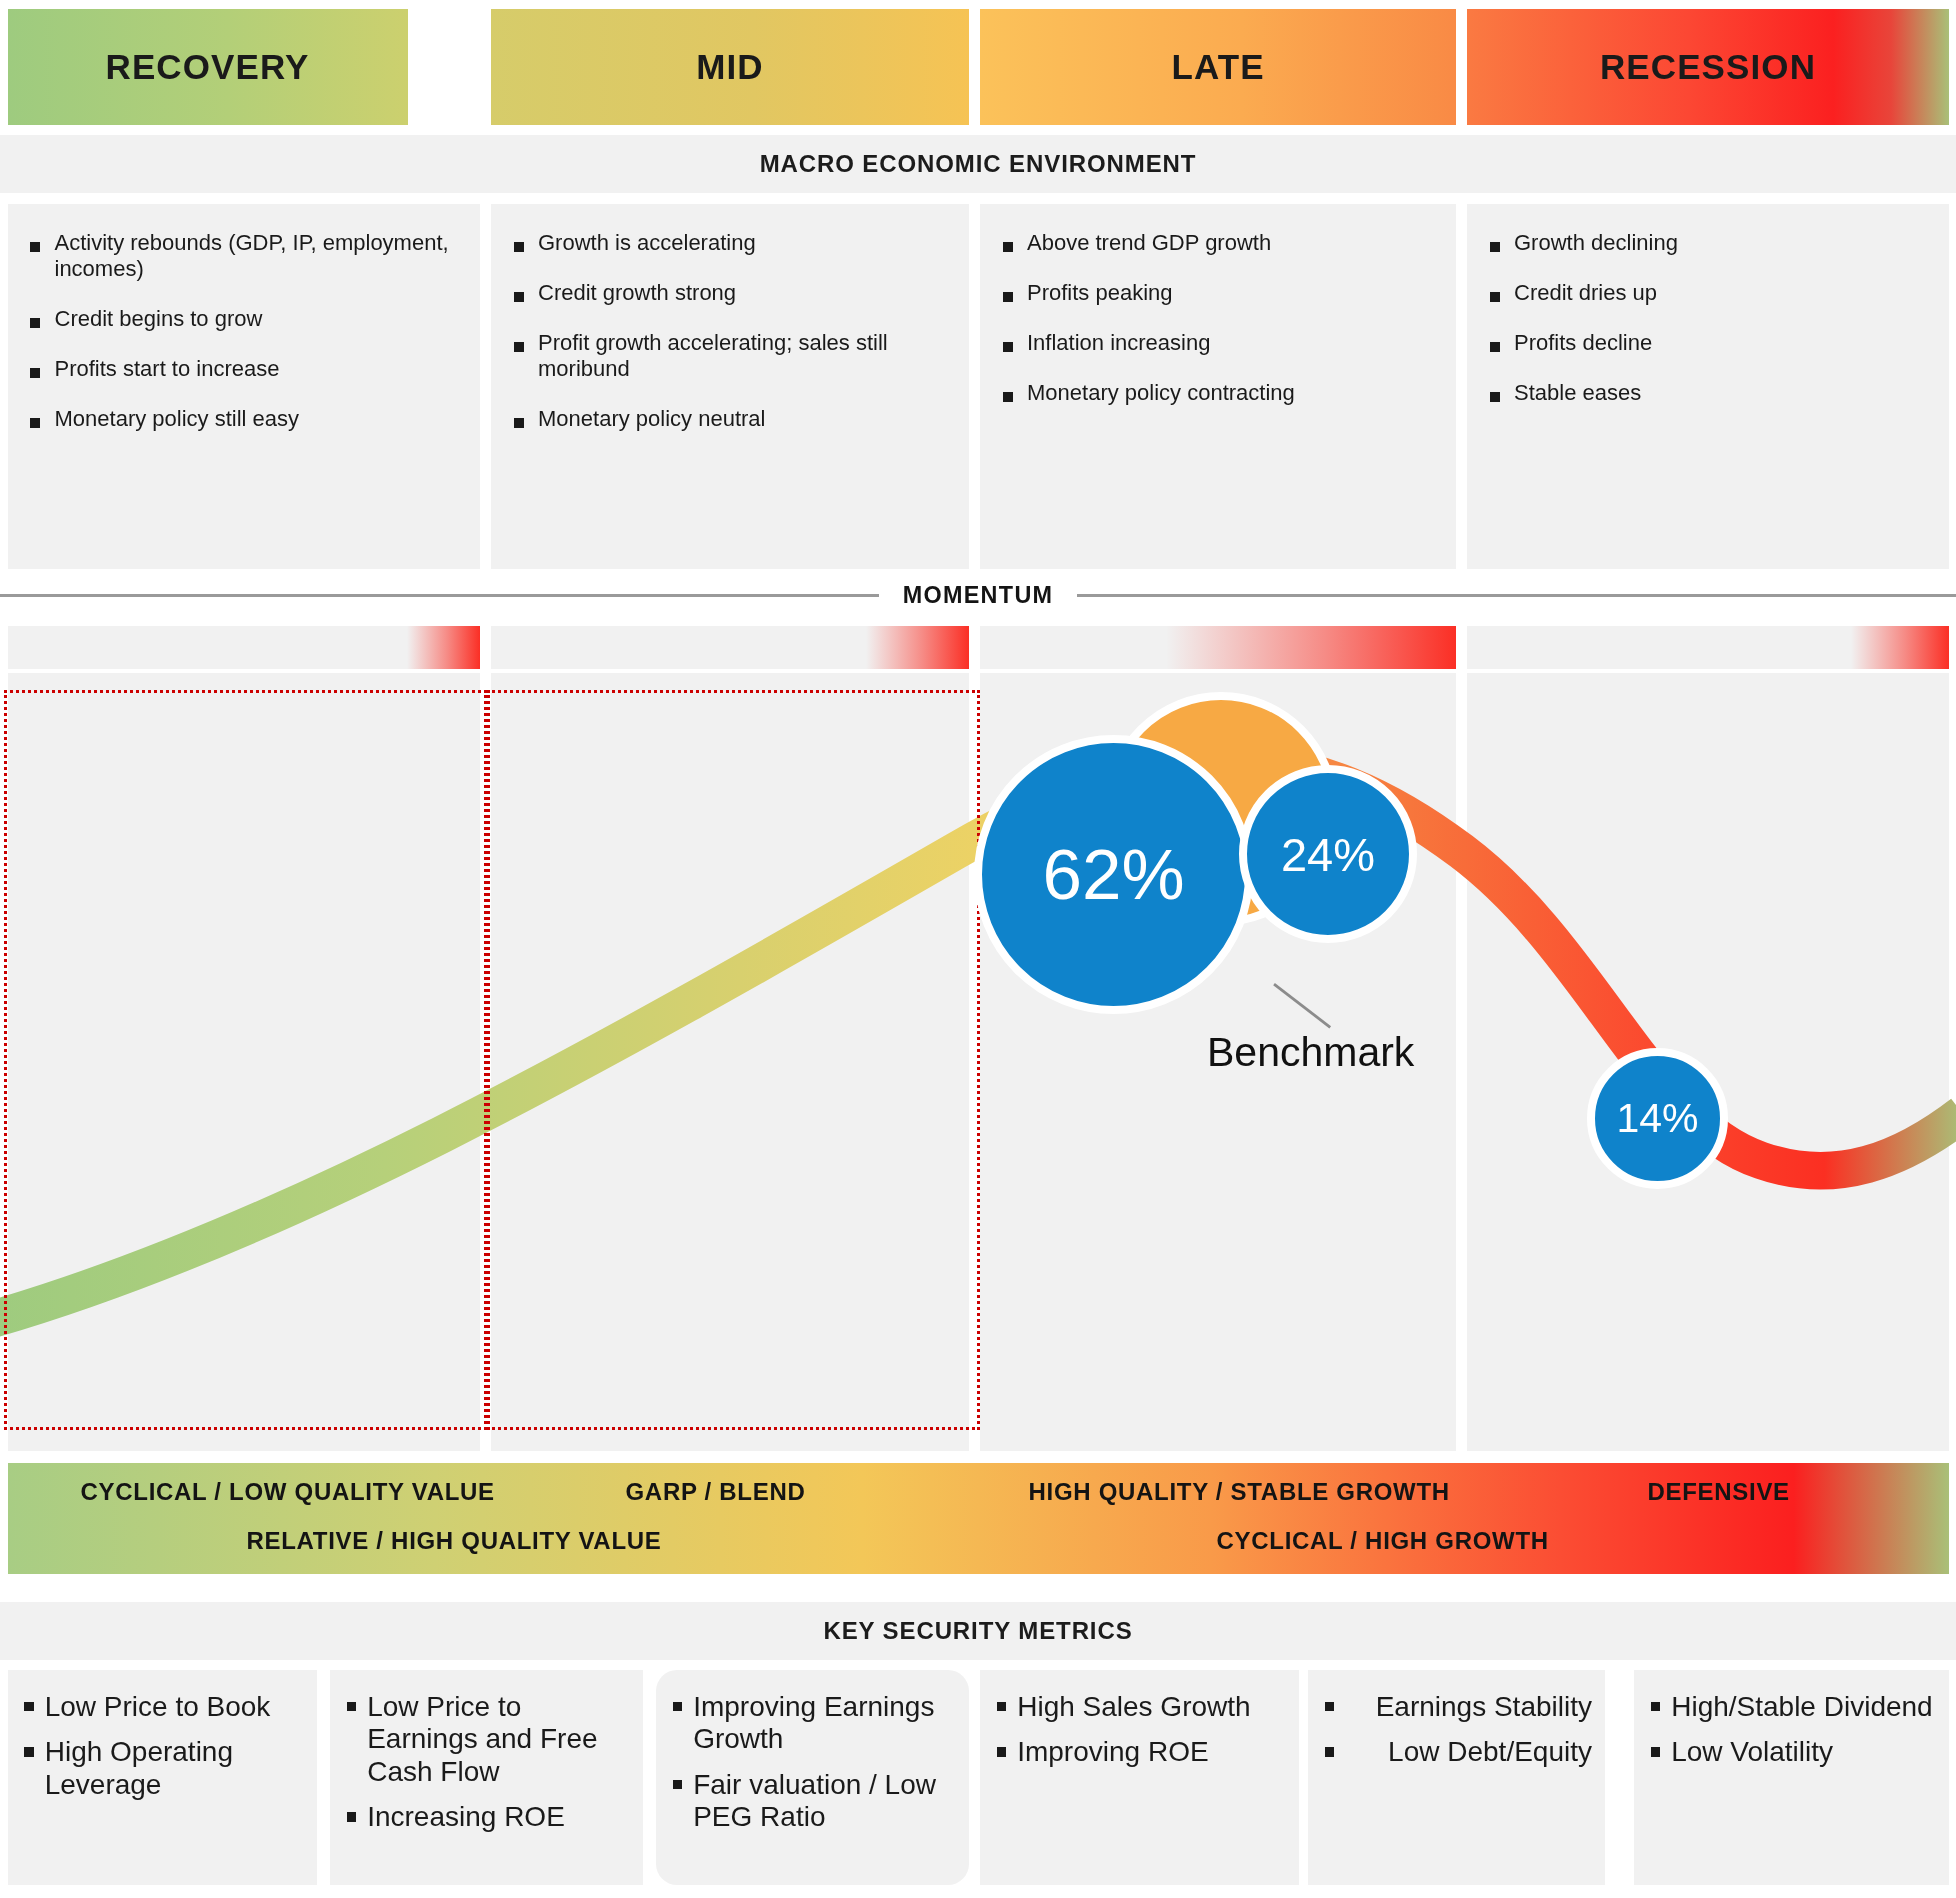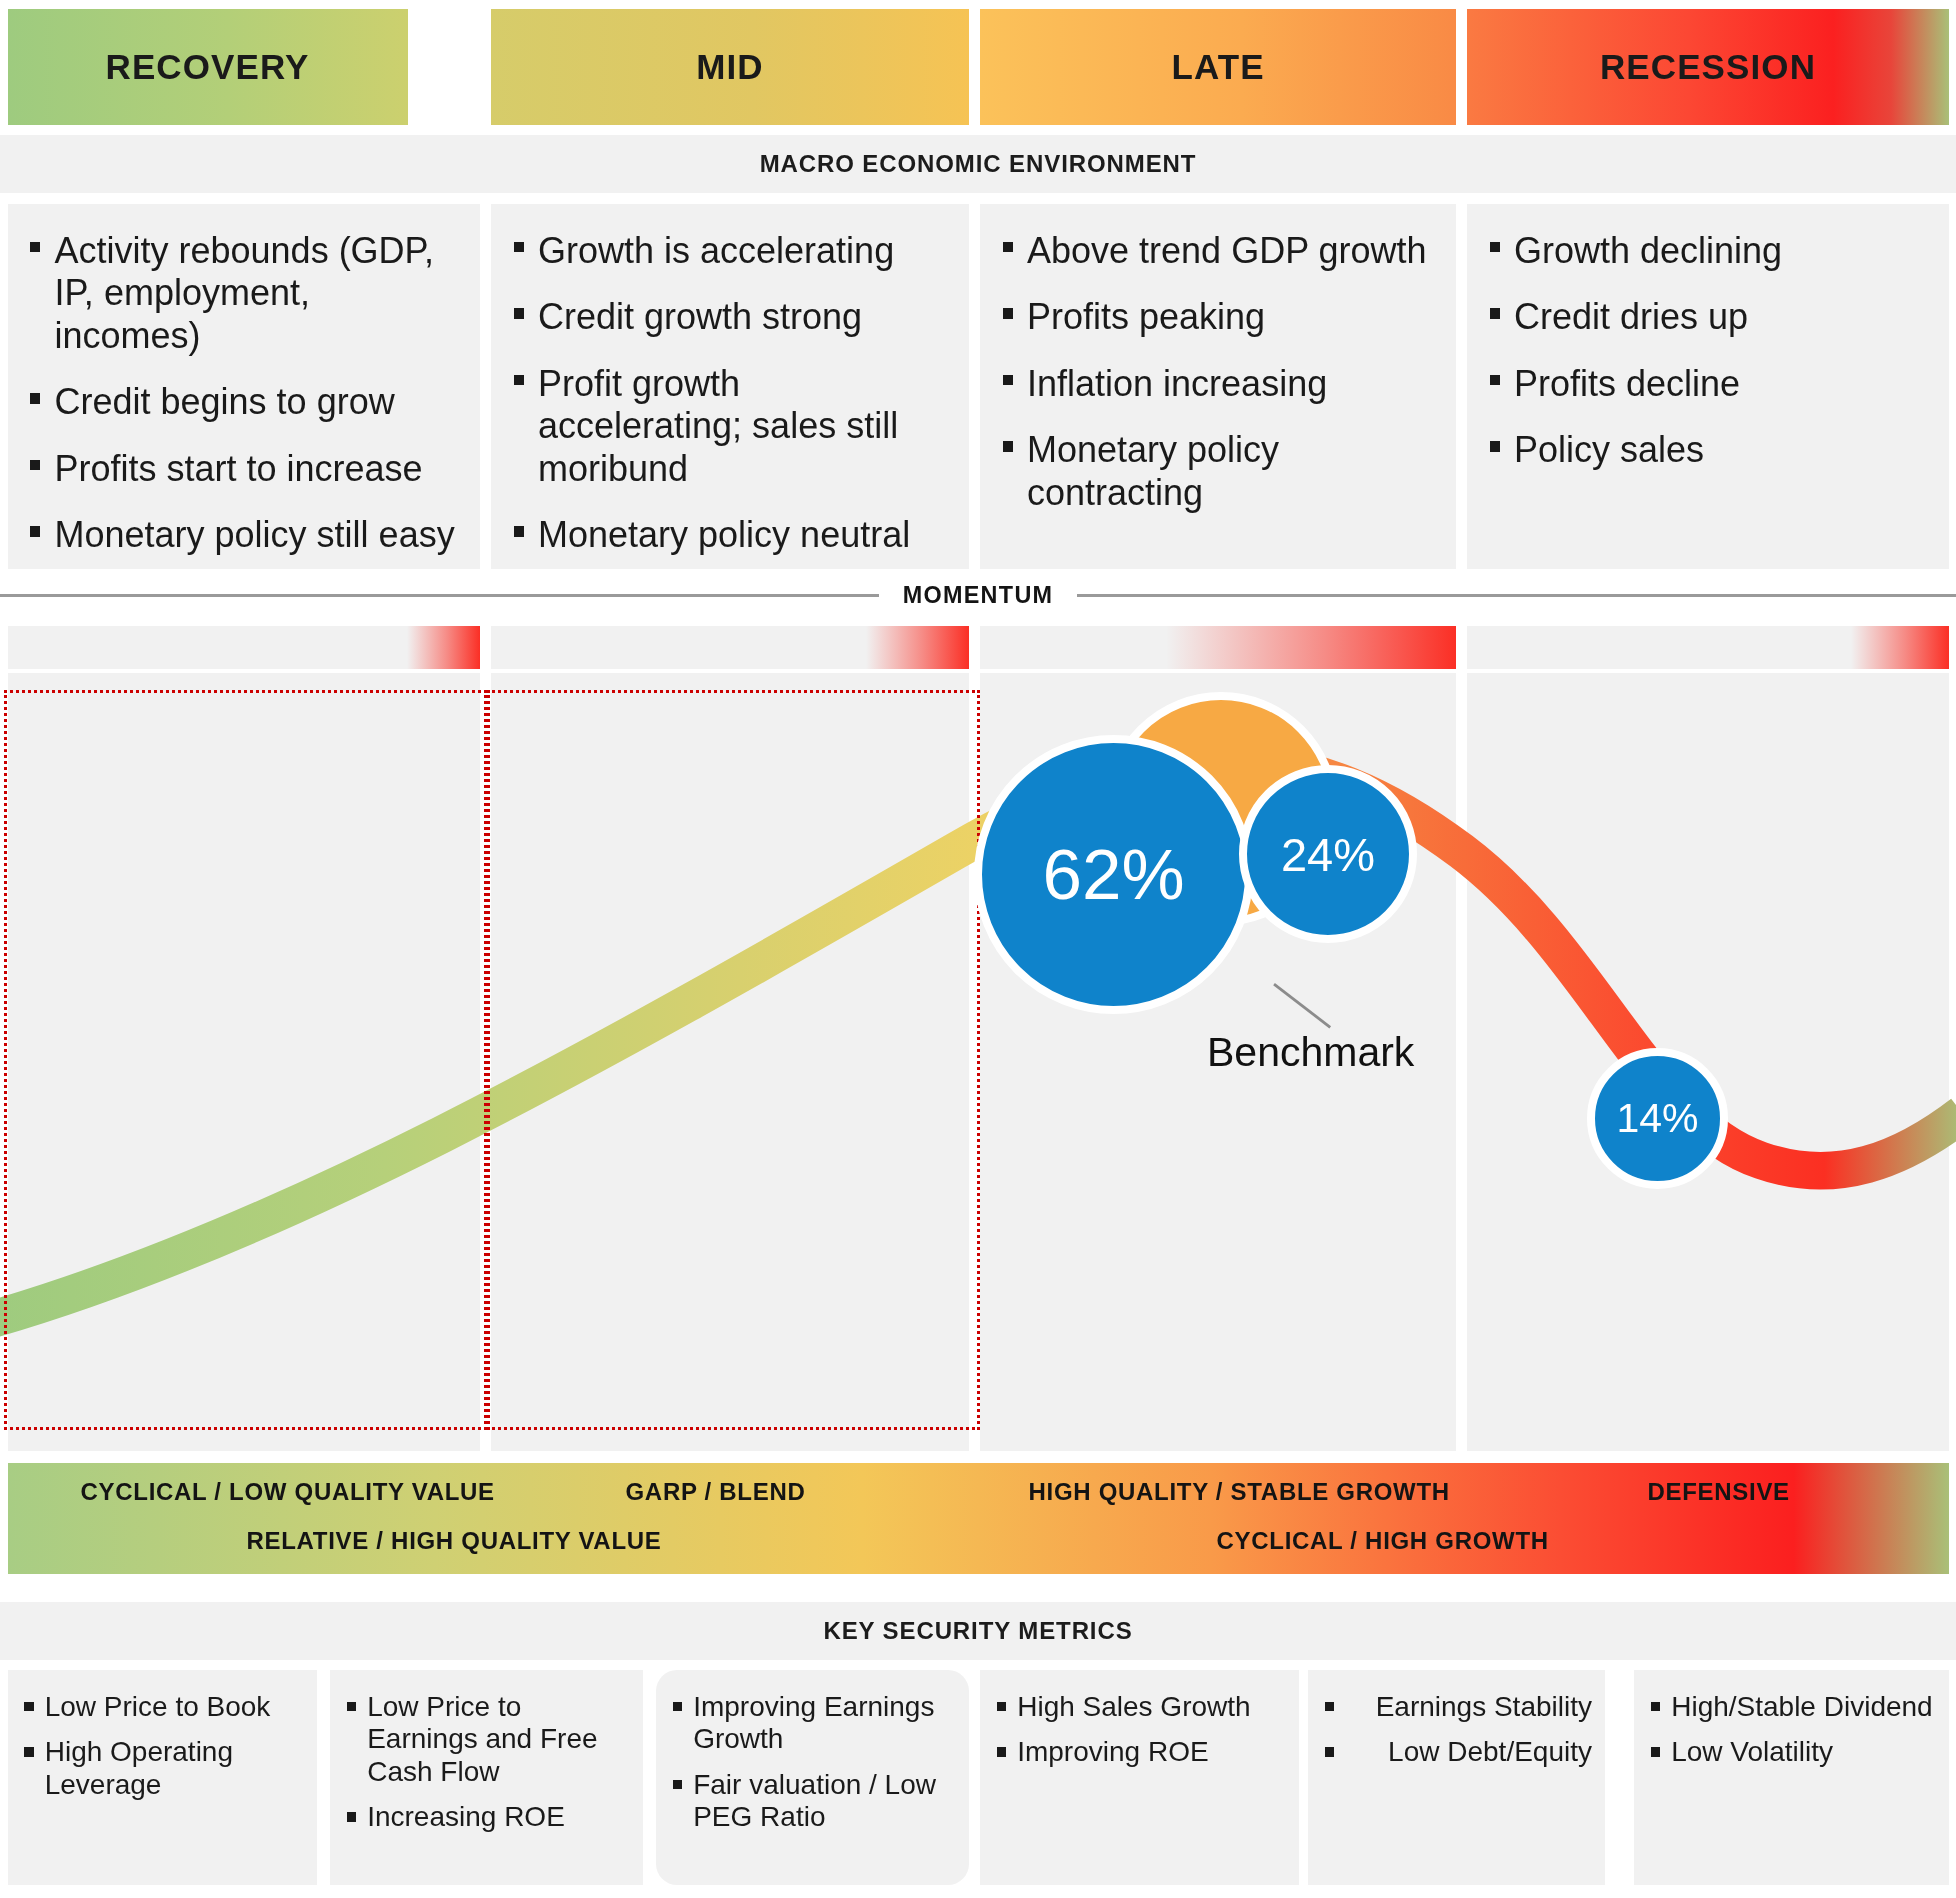--- a/index.html
+++ b/index.html
@@ -40,21 +40,21 @@
     background: #f1f1f1; padding: 26px 17px 0 17px;
   }
   .m-recovery  { left: 7.5px;    width: 472px; }
   .m-mid       { left: 491px;  width: 478px; }
   .m-late      { left: 980px; width: 476px; }
   .m-recession { left: 1467px; width: 482px; }
 
   ul.bullets { list-style: none; }
   ul.bullets li {
     position: relative; padding-left: 30px;
-    font-size: 36px; line-height: 1.18; color: #1a1a1a; margin-bottom: 24px;
+    font-size: 22px; line-height: 1.18; color: #1a1a1a; margin-bottom: 24px;
   }
   ul.bullets li::before {
     content: ""; position: absolute; left: 5.6px; top: 12px;
     width: 10.3px; height: 10.3px; background: #1a1a1a;
   }
 
   
   #momentum-wrap {
     position: absolute; left: 0; top: 573px; width: 1956px; height: 45px;
     display: flex; align-items: center; justify-content: center; gap: 24px;
@@ -194,21 +194,21 @@
         <li>Profits peaking</li>
         <li>Inflation increasing</li>
         <li>Monetary policy contracting</li>
       </ul>
     </div>
     <div class="panel m-recession">
       <ul class="bullets">
         <li>Growth declining</li>
         <li>Credit dries up</li>
         <li>Profits decline</li>
-        <li>Policy sales</li>
+        <li>Stable eases</li>
       </ul>
     </div>
   </div>
 
   <div id="momentum-wrap">
     <div class="rule"></div>
     <div id="momentum-label">MOMENTUM</div>
     <div class="rule"></div>
   </div>
 

